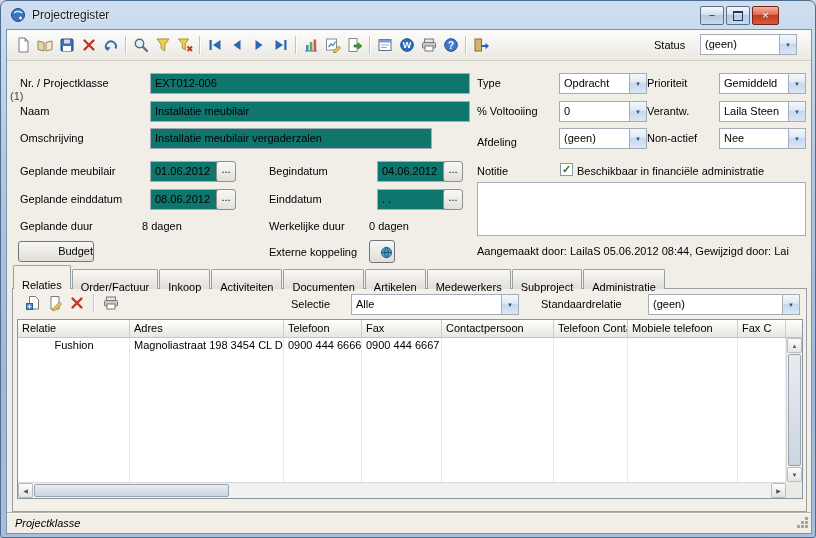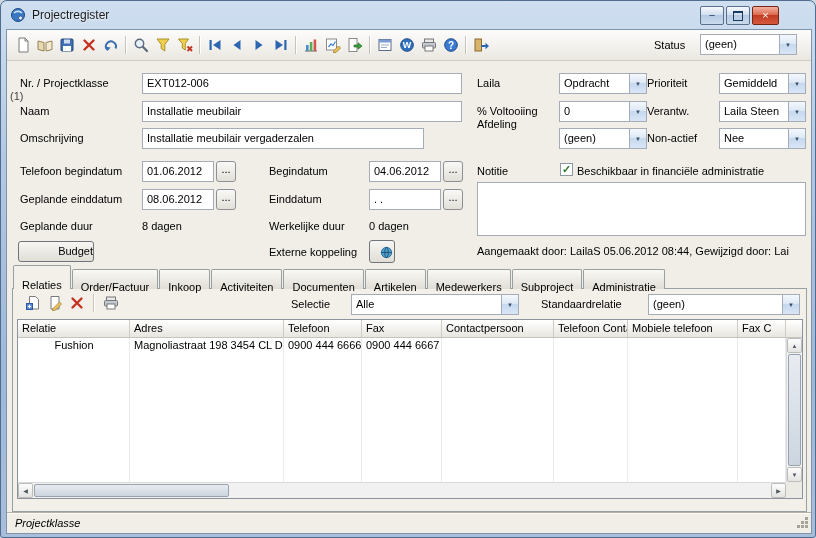--- a/index.html
+++ b/index.html
@@ -16,21 +16,21 @@
     font-size:11px;line-height:11px;color:#173a5e;cursor:default;}
   .winbtn.close{width:25px;background:linear-gradient(#f2b2a2,#dd6a50 45%,#c13c22 50%,#d5593d);border-color:#7a2414;color:#fff;}
   .maxglyph{width:8px;height:7px;border:1px solid #173a5e;border-top-width:2px;display:inline-block;}
   .content{position:absolute;left:5px;top:28px;width:806px;height:505px;box-sizing:border-box;background:#f0eee7;border:1px solid #7e93ad;}
   .toolbar{position:absolute;left:0;top:0;width:100%;height:31px;background:linear-gradient(#fcfcfb,#ebe8e1);border-bottom:1px solid #cfccc3;box-sizing:border-box;}
   .ico{position:absolute;top:5px;width:20px;height:20px;display:flex;align-items:center;justify-content:center;}
   .ico svg{display:block;}
   .sep{position:absolute;top:6px;width:1px;height:18px;background:#c6c3ba;box-shadow:1px 0 0 #fff;}
   .lbl{position:absolute;white-space:nowrap;line-height:13px;}
   .sub{color:#444;}
-  .tinput{position:absolute;height:21px;box-sizing:border-box;background:#ffffff;border:1px solid #a5acb8;padding:3px 4px;white-space:nowrap;overflow:hidden;}
+  .tinput{position:absolute;height:21px;box-sizing:border-box;background:#0f766e;border:1px solid #a5acb8;padding:3px 4px;white-space:nowrap;overflow:hidden;margin-left:8px;}
   .combo{position:absolute;height:21px;box-sizing:border-box;background:#fff;border:1px solid #a5acb8;display:flex;align-items:stretch;}
   .ctext{flex:1;padding:3px 4px;white-space:nowrap;overflow:hidden;}
   .cbtn{width:16px;border-left:1px solid #a5acb8;background:linear-gradient(#f4f8fc,#dde8f5 45%,#c6d8ee 50%,#d9e6f6);
     display:flex;align-items:center;justify-content:center;font-size:6px;color:#39506b;}
   .dotsbtn{position:absolute;width:20px;height:21px;box-sizing:border-box;border:1px solid #8e9096;border-radius:3px;
     background:linear-gradient(#f8f8f6,#e2e0d8);text-align:center;line-height:15px;font-size:11px;}
   .pushbtn{position:absolute;box-sizing:border-box;border:1px solid #70757b;border-radius:3px;
     background:linear-gradient(#f7f6f3,#e0ded6);text-align:right;line-height:18px;}
   .checkbox{position:absolute;width:13px;height:13px;box-sizing:border-box;background:#fff;border:1px solid #8e99a5;
     display:flex;align-items:center;justify-content:center;font-size:11px;line-height:11px;color:#2f7d33;font-weight:bold;}
@@ -223,21 +223,21 @@
         <span class="ctext">(geen)</span>
         <span class="cbtn">
             <span>▼</span>
           </span>
       </div>
     </div>
 
     <span class="lbl" style="left:13px;top:47px">Nr. / Projectklasse</span>
     <span class="lbl sub" style="left:3px;top:60px">(1)</span>
     <div class="tinput" style="left:135px;top:43px;width:320px">EXT012-006</div>
-    <span class="lbl" style="left:470px;top:47px">Laila</span>
+    <span class="lbl" style="left:470px;top:47px">Type</span>
     <div class="combo" style="left:552px;top:43px;width:88px">
       <span class="ctext">Opdracht</span>
       <span class="cbtn">
           <span>▼</span>
         </span>
     </div>
     <span class="lbl" style="left:640px;top:47px">Prioriteit</span>
     <div class="combo" style="left:712px;top:43px;width:87px">
       <span class="ctext">Gemiddeld</span>
       <span class="cbtn">
@@ -257,36 +257,36 @@
     <span class="lbl" style="left:640px;top:75px">Verantw.</span>
     <div class="combo" style="left:712px;top:71px;width:87px">
       <span class="ctext">Laila Steen</span>
       <span class="cbtn">
           <span>▼</span>
         </span>
     </div>
 
     <span class="lbl" style="left:13px;top:102px">Omschrijving</span>
     <div class="tinput" style="left:135px;top:98px;width:282px">Installatie meubilair vergaderzalen</div>
-    <span class="lbl" style="left:470px;top:88px">Afdeling</span>
+    <span class="lbl" style="left:470px;top:106px">Afdeling</span>
     <div class="combo" style="left:552px;top:98px;width:88px">
       <span class="ctext">(geen)</span>
       <span class="cbtn">
           <span>▼</span>
         </span>
     </div>
     <span class="lbl" style="left:640px;top:102px">Non-actief</span>
     <div class="combo" style="left:712px;top:98px;width:87px">
       <span class="ctext">Nee</span>
       <span class="cbtn">
           <span>▼</span>
         </span>
     </div>
 
-    <span class="lbl" style="left:13px;top:135px">Telefoon begindatum</span>
+    <span class="lbl" style="left:13px;top:135px">Geplande meubilair</span>
     <div class="tinput" style="left:135px;top:131px;width:72px">01.06.2012</div>
     <div class="dotsbtn" style="left:209px;top:131px">...</div>
     <span class="lbl" style="left:262px;top:135px">Begindatum</span>
     <div class="tinput" style="left:362px;top:131px;width:72px">04.06.2012</div>
     <div class="dotsbtn" style="left:436px;top:131px">...</div>
     <span class="lbl" style="left:470px;top:135px">Notitie</span>
     <span class="checkbox" style="left:553px;top:133px">
         <span>✓</span>
       </span>
     <span class="lbl" style="left:570px;top:135px">Beschikbaar in financiële administratie</span>

